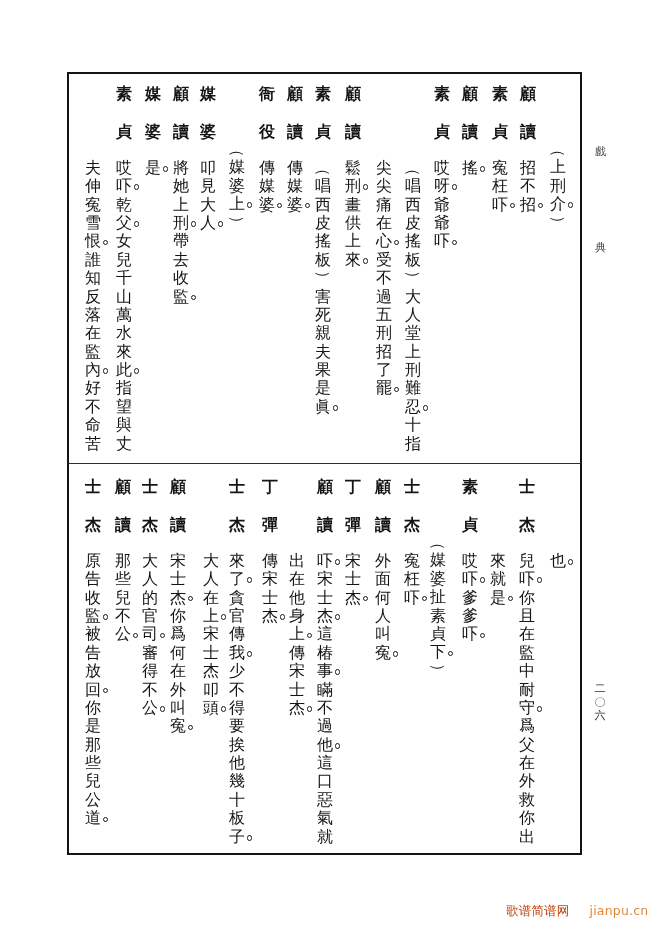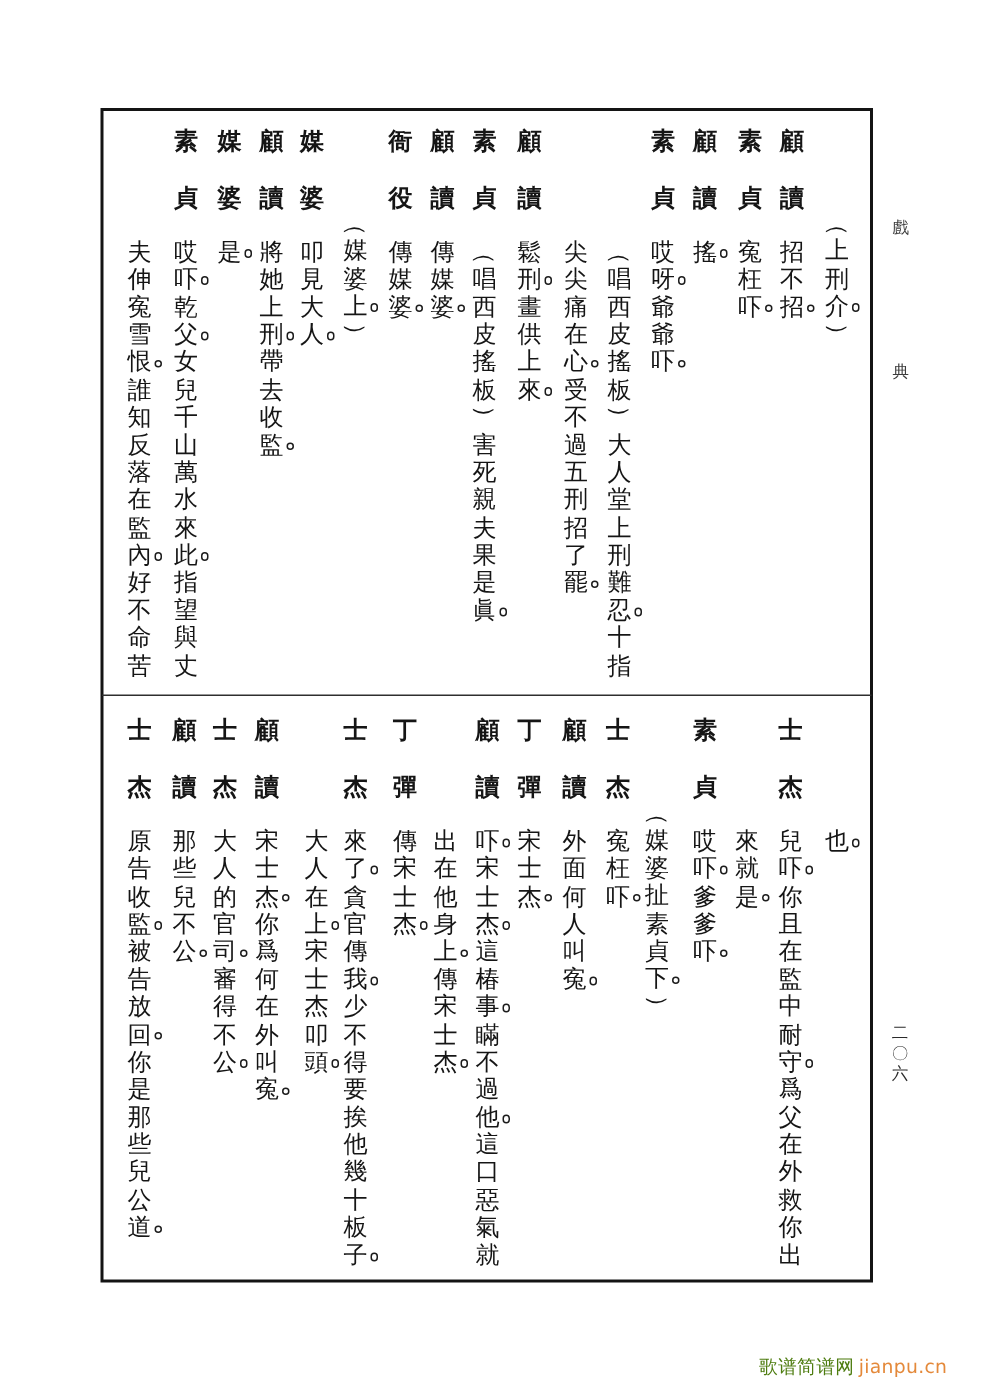--- a/index.html
+++ b/index.html
@@ -60,22 +60,22 @@
       display: block; height: 13.5px; line-height: 13.5px;
       font-size: 11px; text-align: center; color: #2a2a2a;
     }
 
     
     .watermark {
       position: absolute; left: 506px; top: 903px;
       font-family: "DejaVu Sans", "Liberation Sans", sans-serif;
       font-size: 12.5px; white-space: nowrap; letter-spacing: 0.2px;
     }
-    .watermark .wm-site { color: #4d7c0f; }
-    .watermark .wm-domain { color: #e4893a; margin-left: 3px; }
+    .watermark .wm-site { color: #c2410c; }
+    .watermark .wm-domain { color: #e4893a; margin-left: 20px; }
   </style>
 </head>
 <body>
 
 <div class="page">
 
   <div class="frame"></div>
   <div class="divider"></div>
 
   <div class="runner upper">戲</div>

